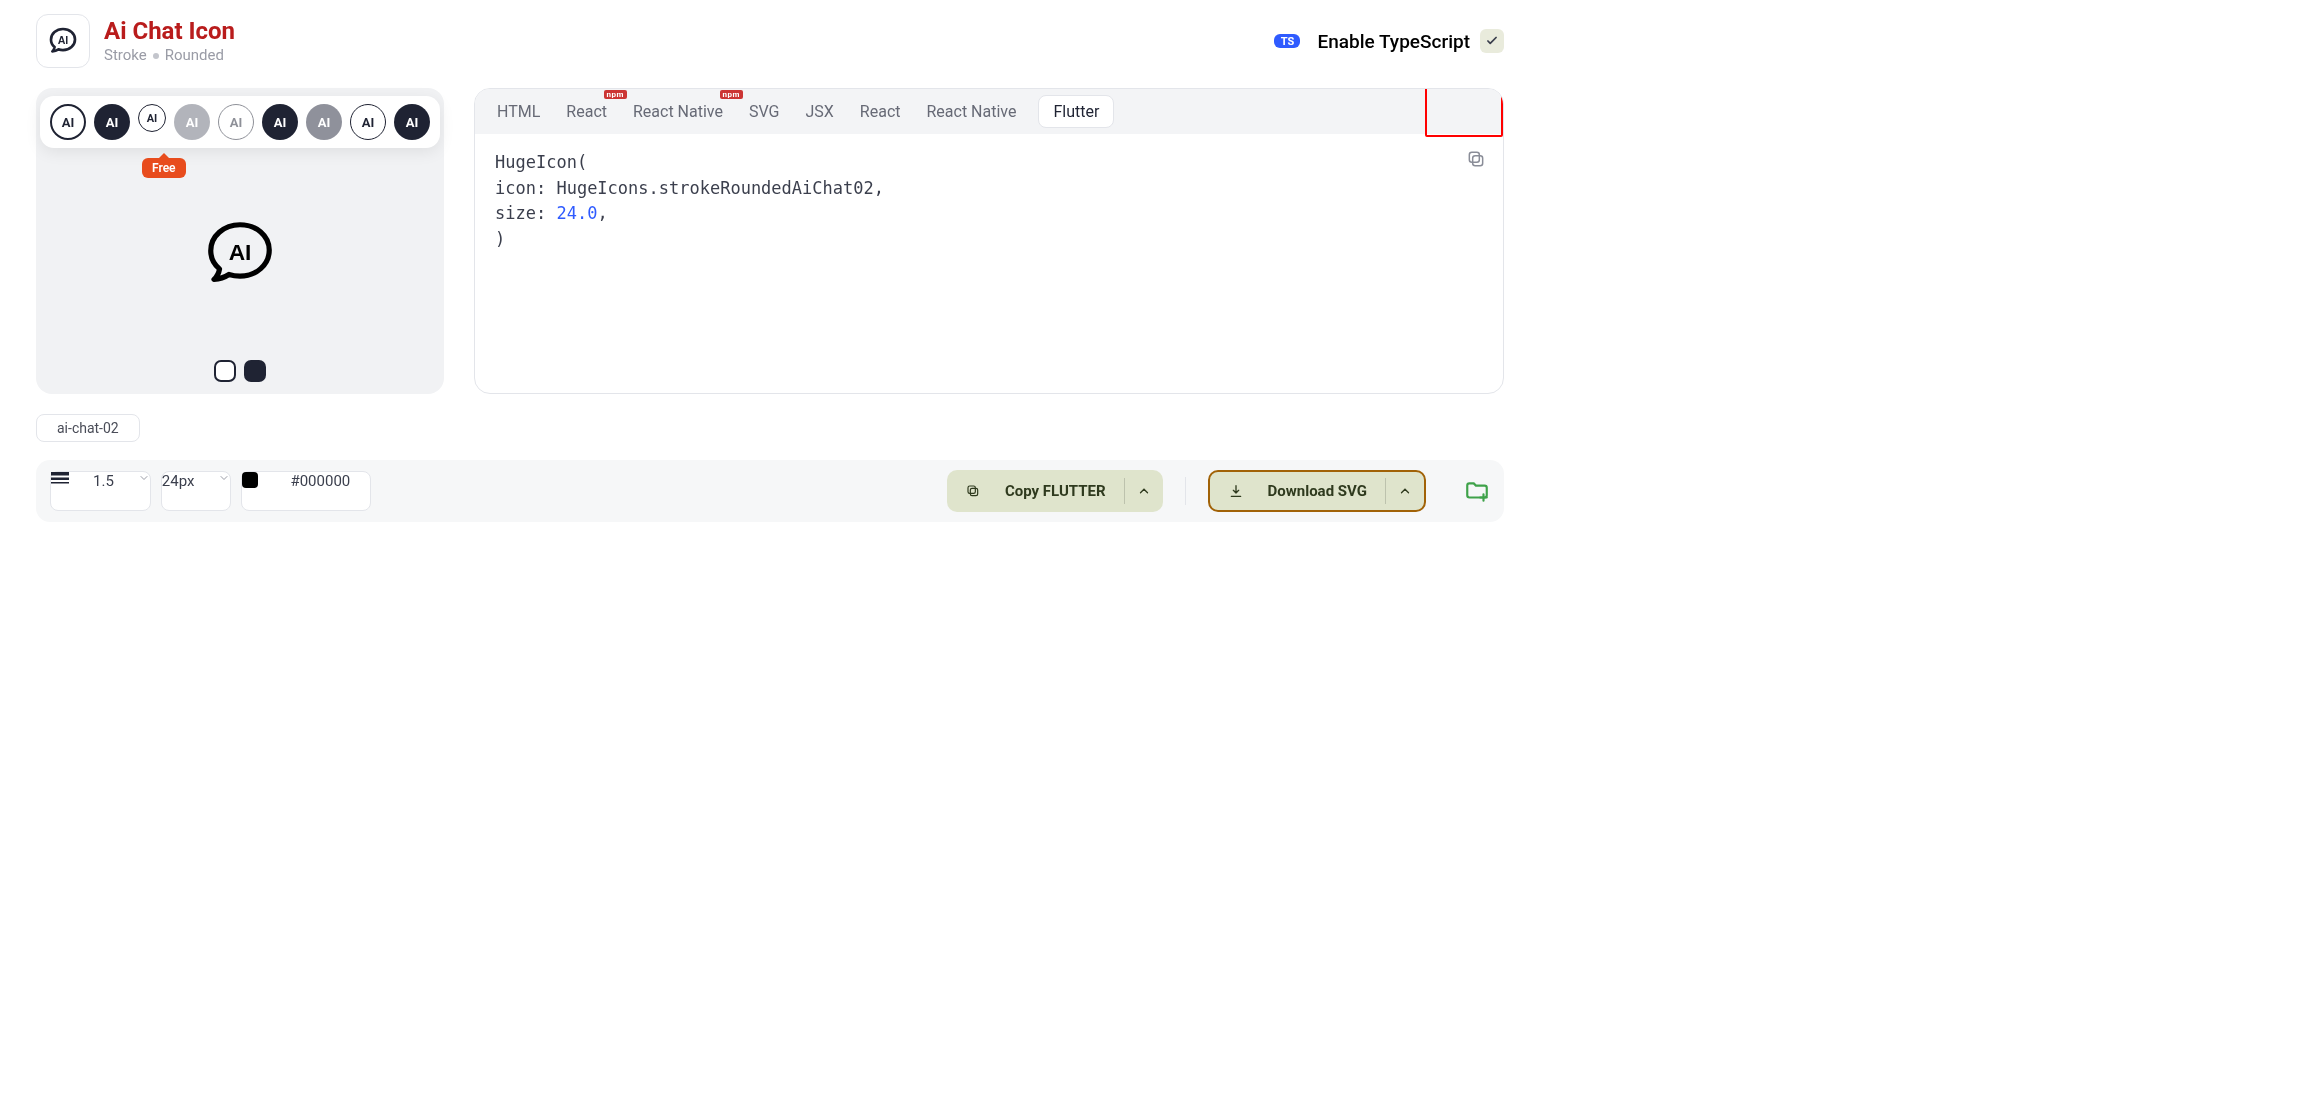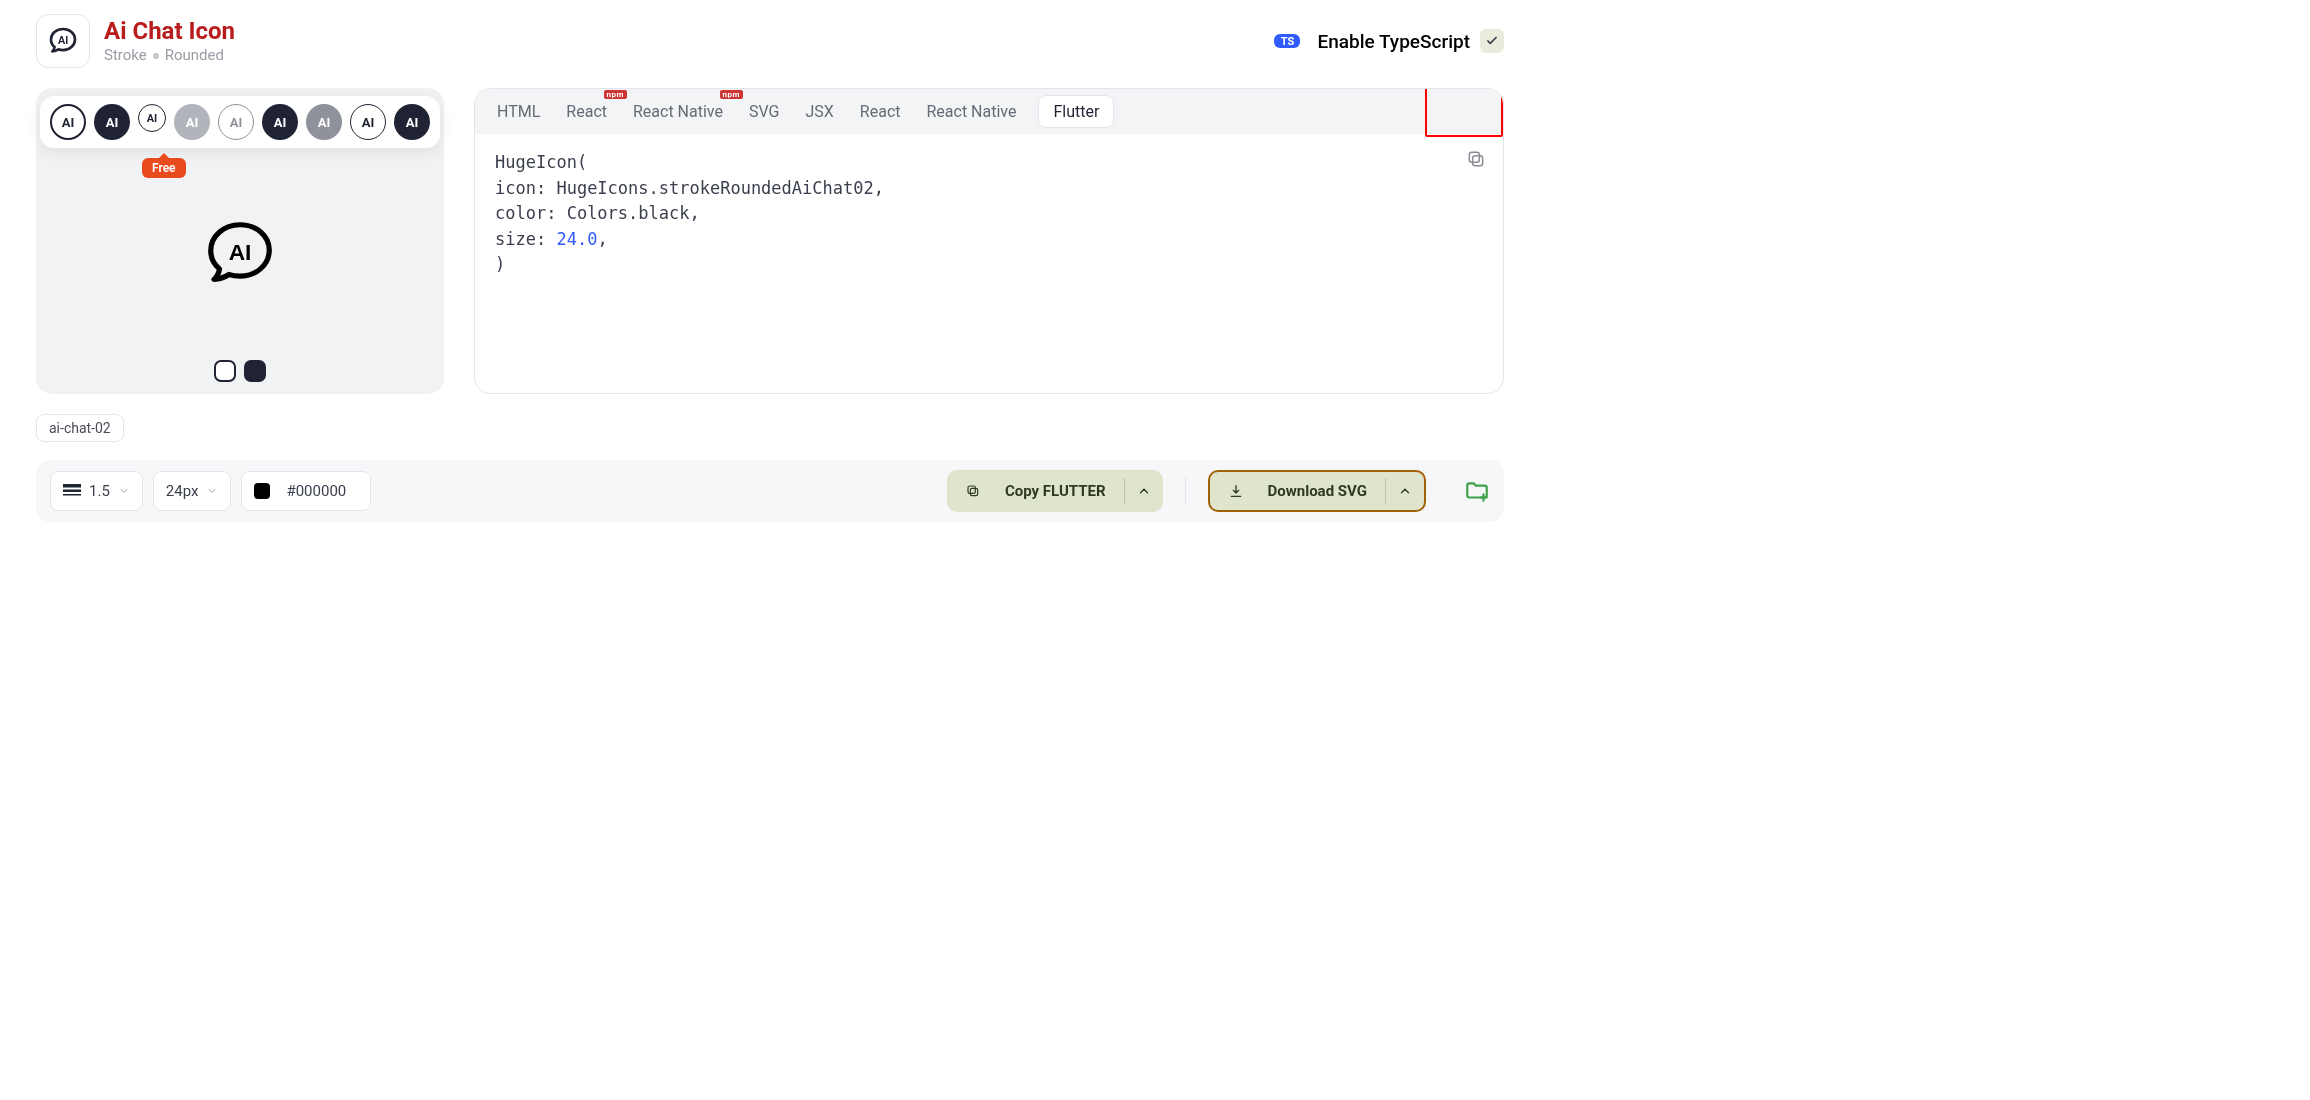--- a/index.html
+++ b/index.html
@@ -87,32 +87,32 @@
   }
   .tab-highlight { position:absolute; right:0; top:-3px; bottom:-3px; border:2px solid #ff0000; pointer-events:none; border-radius:2px; }
   .code-area { position:relative; padding:16px 20px; font-family: ui-monospace, SFMono-Regular, Menlo, monospace; font-size:17px; line-height:1.5; color:#3b3f4d; flex:1; }
   .code-area .kw { color:#2f5bff; }
   .copy-icon-btn { position:absolute; top:12px; right:14px; width:26px; height:26px; display:flex; align-items:center; justify-content:center; cursor:pointer; color:#8a8d98; }
 
   
   .slug-row { margin-top:20px; }
   .slug-chip {
     display:inline-block; border:1px solid #e3e5ea; border-radius:8px;
-    padding:5px 12px; font-size:14px; color:#4a4d58;
+    padding:5px 20px; font-size:14px; color:#4a4d58;
   }
 
   
   .toolbar {
     margin-top:18px; background:#f6f7f8; border-radius:14px;
     display:flex; align-items:center; padding:10px 14px; gap:10px;
   }
   .ctrl {
     background:#fff; border:1px solid #e3e5ea; border-radius:8px;
-    height:40px; display:flex; align-items:center; padding:0 12px; font-size:15px; color:#3b3f4d;
-    cursor:pointer; gap:8px;
+    height:40px; display:flex; padding:0 0; font-size:15px; color:#3b3f4d;
+    cursor:pointer; gap:24px;
   }
   .ctrl .chev { color:#9a9ca6; }
   .color-ctrl .sw { width:16px;height:16px;border-radius:4px;background:#000;margin-right:8px; }
   .spacer { flex:1; }
   .action-group { display:flex; align-items:center; background:#dfe4cc; border-radius:10px; overflow:hidden; height:42px; }
   .action-btn { display:flex; align-items:center; gap:24px; padding:0 18px; height:100%; font-size:15px; font-weight:700; color:#2f3a1e; cursor:pointer; }
   .action-sep { width:1px; height:26px; background:rgba(0,0,0,0.15); }
   .action-caret { width:38px; display:flex; align-items:center; justify-content:center; cursor:pointer; height:100%; }
   .group-highlight { border:2px solid #a16207; border-radius:10px; }
   .vline { width:1px; height:28px; background:#e3e5ea; margin:0 12px; }
@@ -214,21 +214,20 @@
       </div>
     <div class="code-area">
       <div class="copy-icon-btn">
         <svg width="20" height="20" viewBox="0 0 24 24" fill="none">
           <rect x="8" y="8" width="12" height="12" rx="3" stroke="#8a8d98" stroke-width="1.8"></rect>
           <rect x="4" y="4" width="12" height="12" rx="3" stroke="#8a8d98" stroke-width="1.8"></rect>
         </svg>
       </div>
       <div><span>HugeIcon(</span></div>
       <div><span>  icon: </span><span>HugeIcons.strokeRoundedAiChat02,</span></div>
-      <div><span>  color: </span><span>Colors.black,</span></div>
       <div><span>  size: </span><span class="kw">24.0</span><span>,</span></div>
       <div><span>)</span></div>
     </div>
   </div>
 </div>
 
 <div class="slug-row">
   <span class="slug-chip">ai-chat-02</span>
 </div>
 

